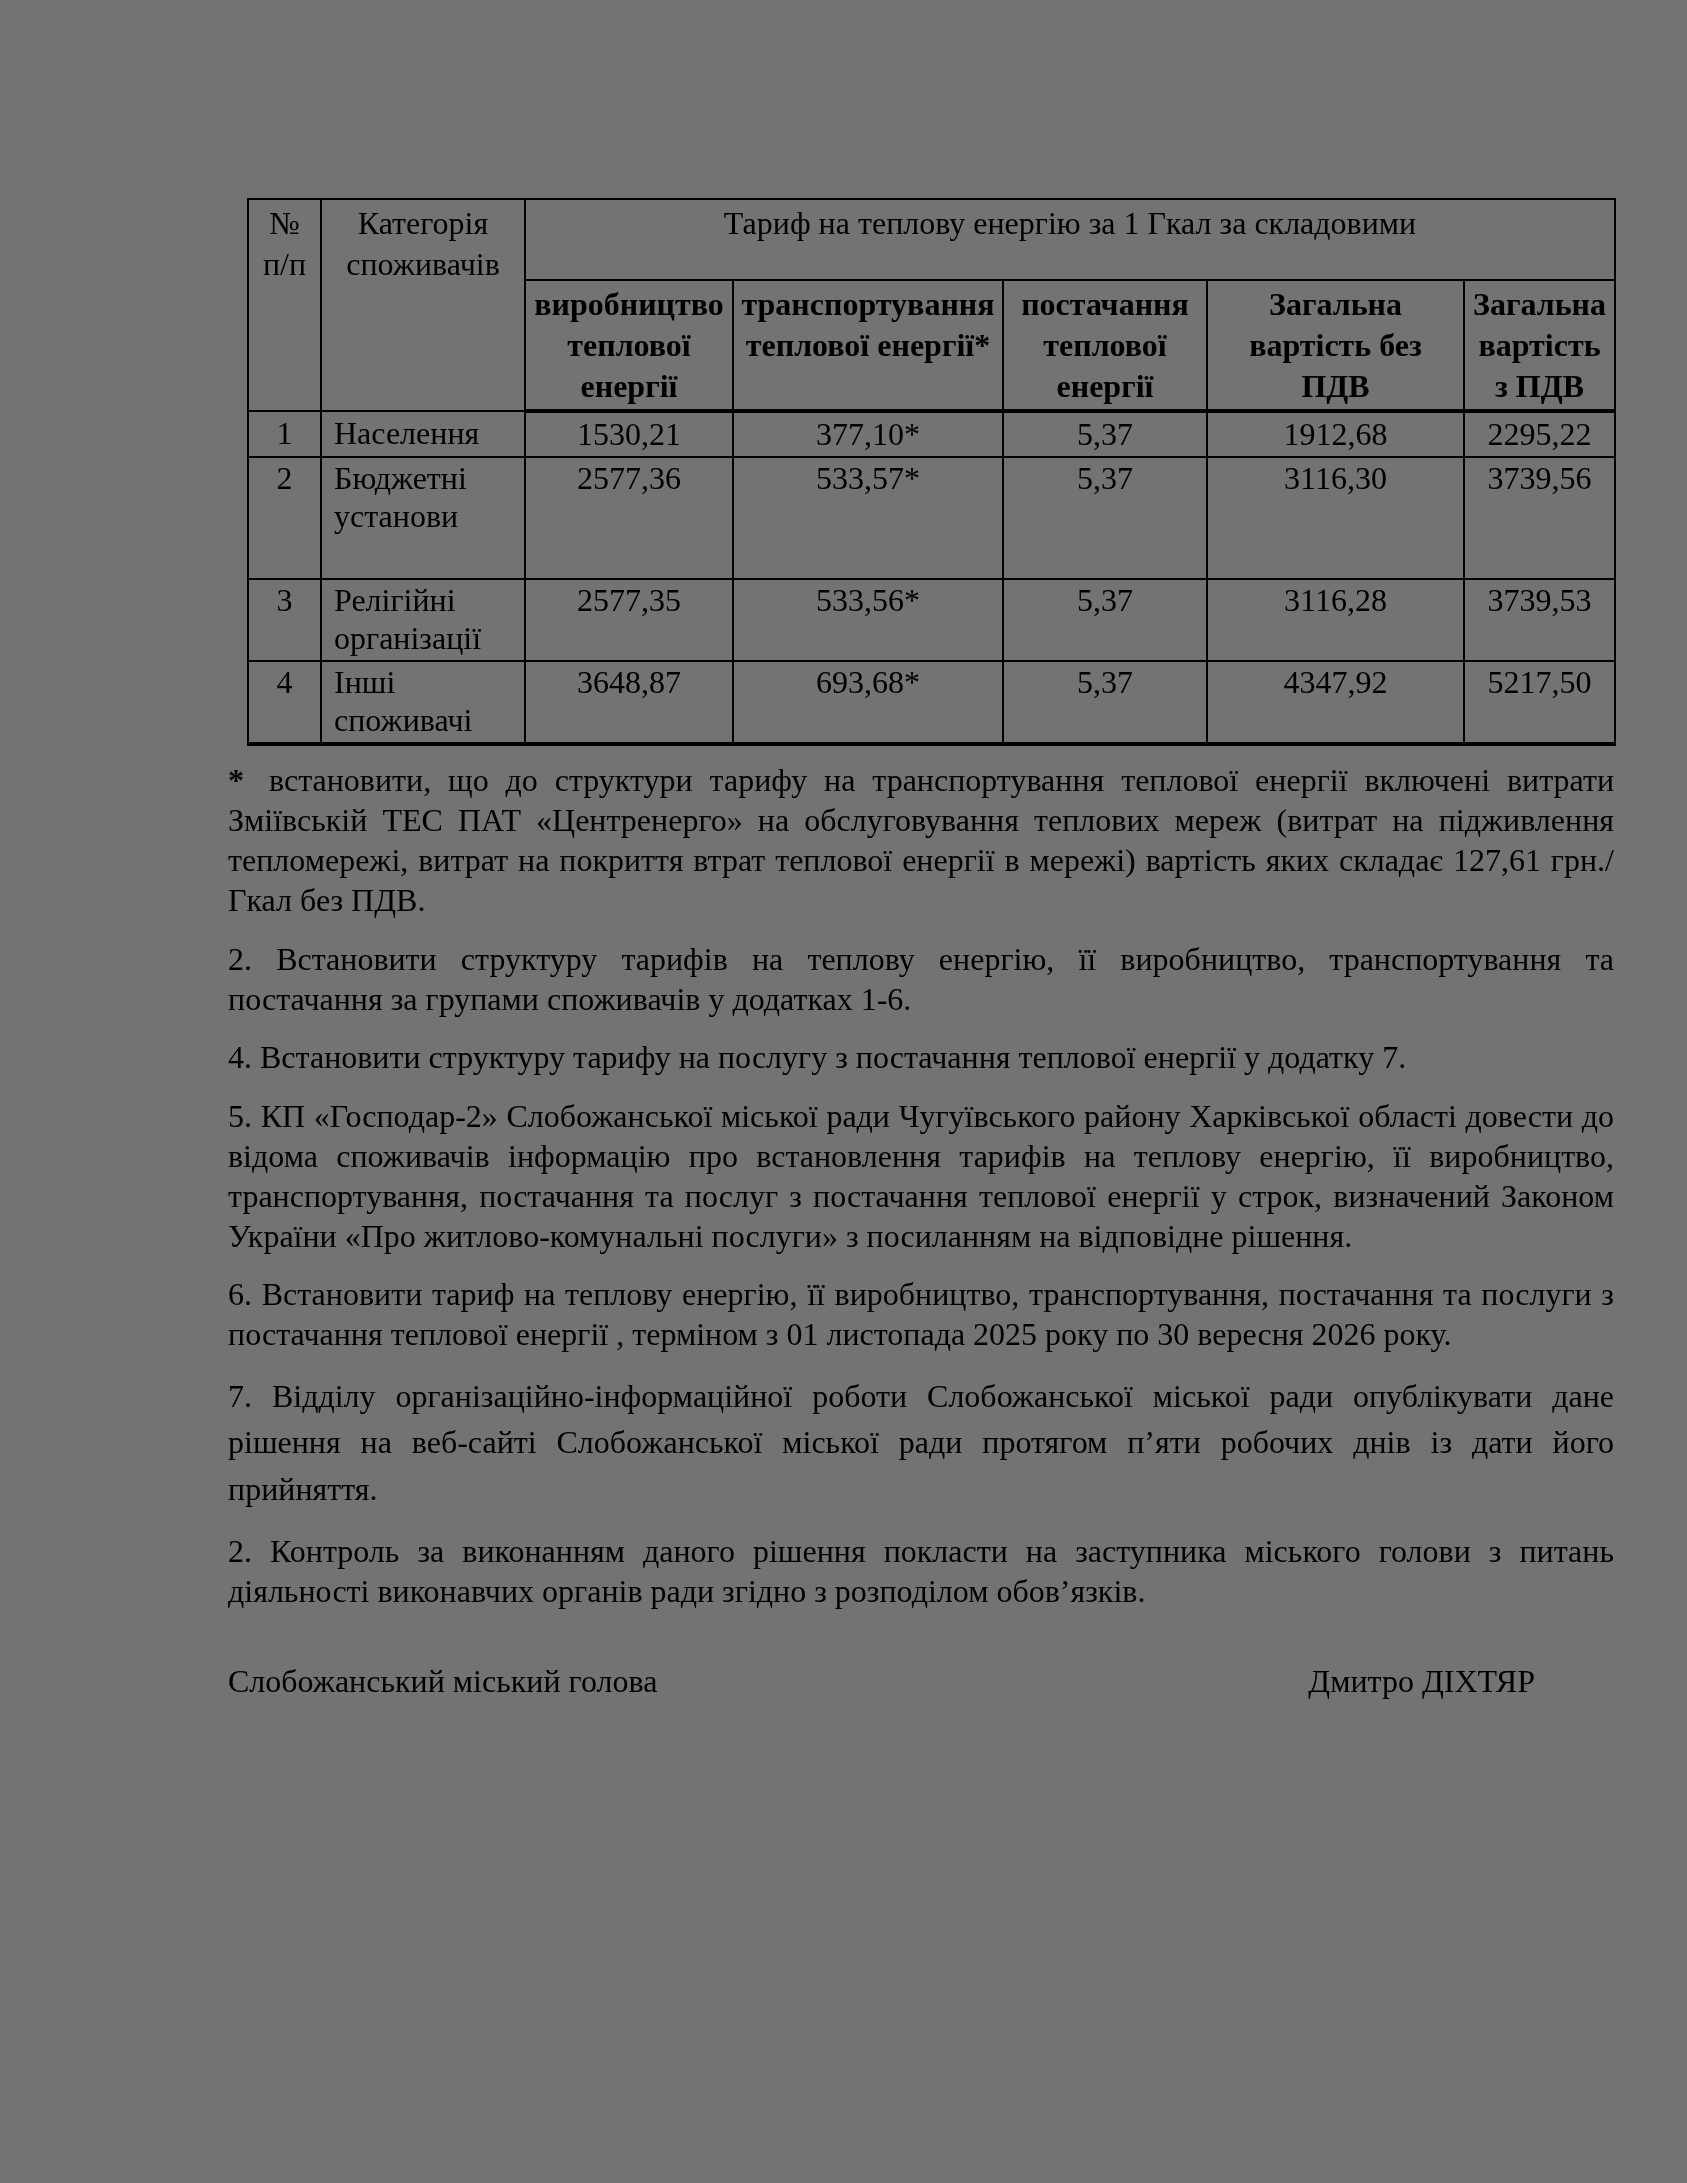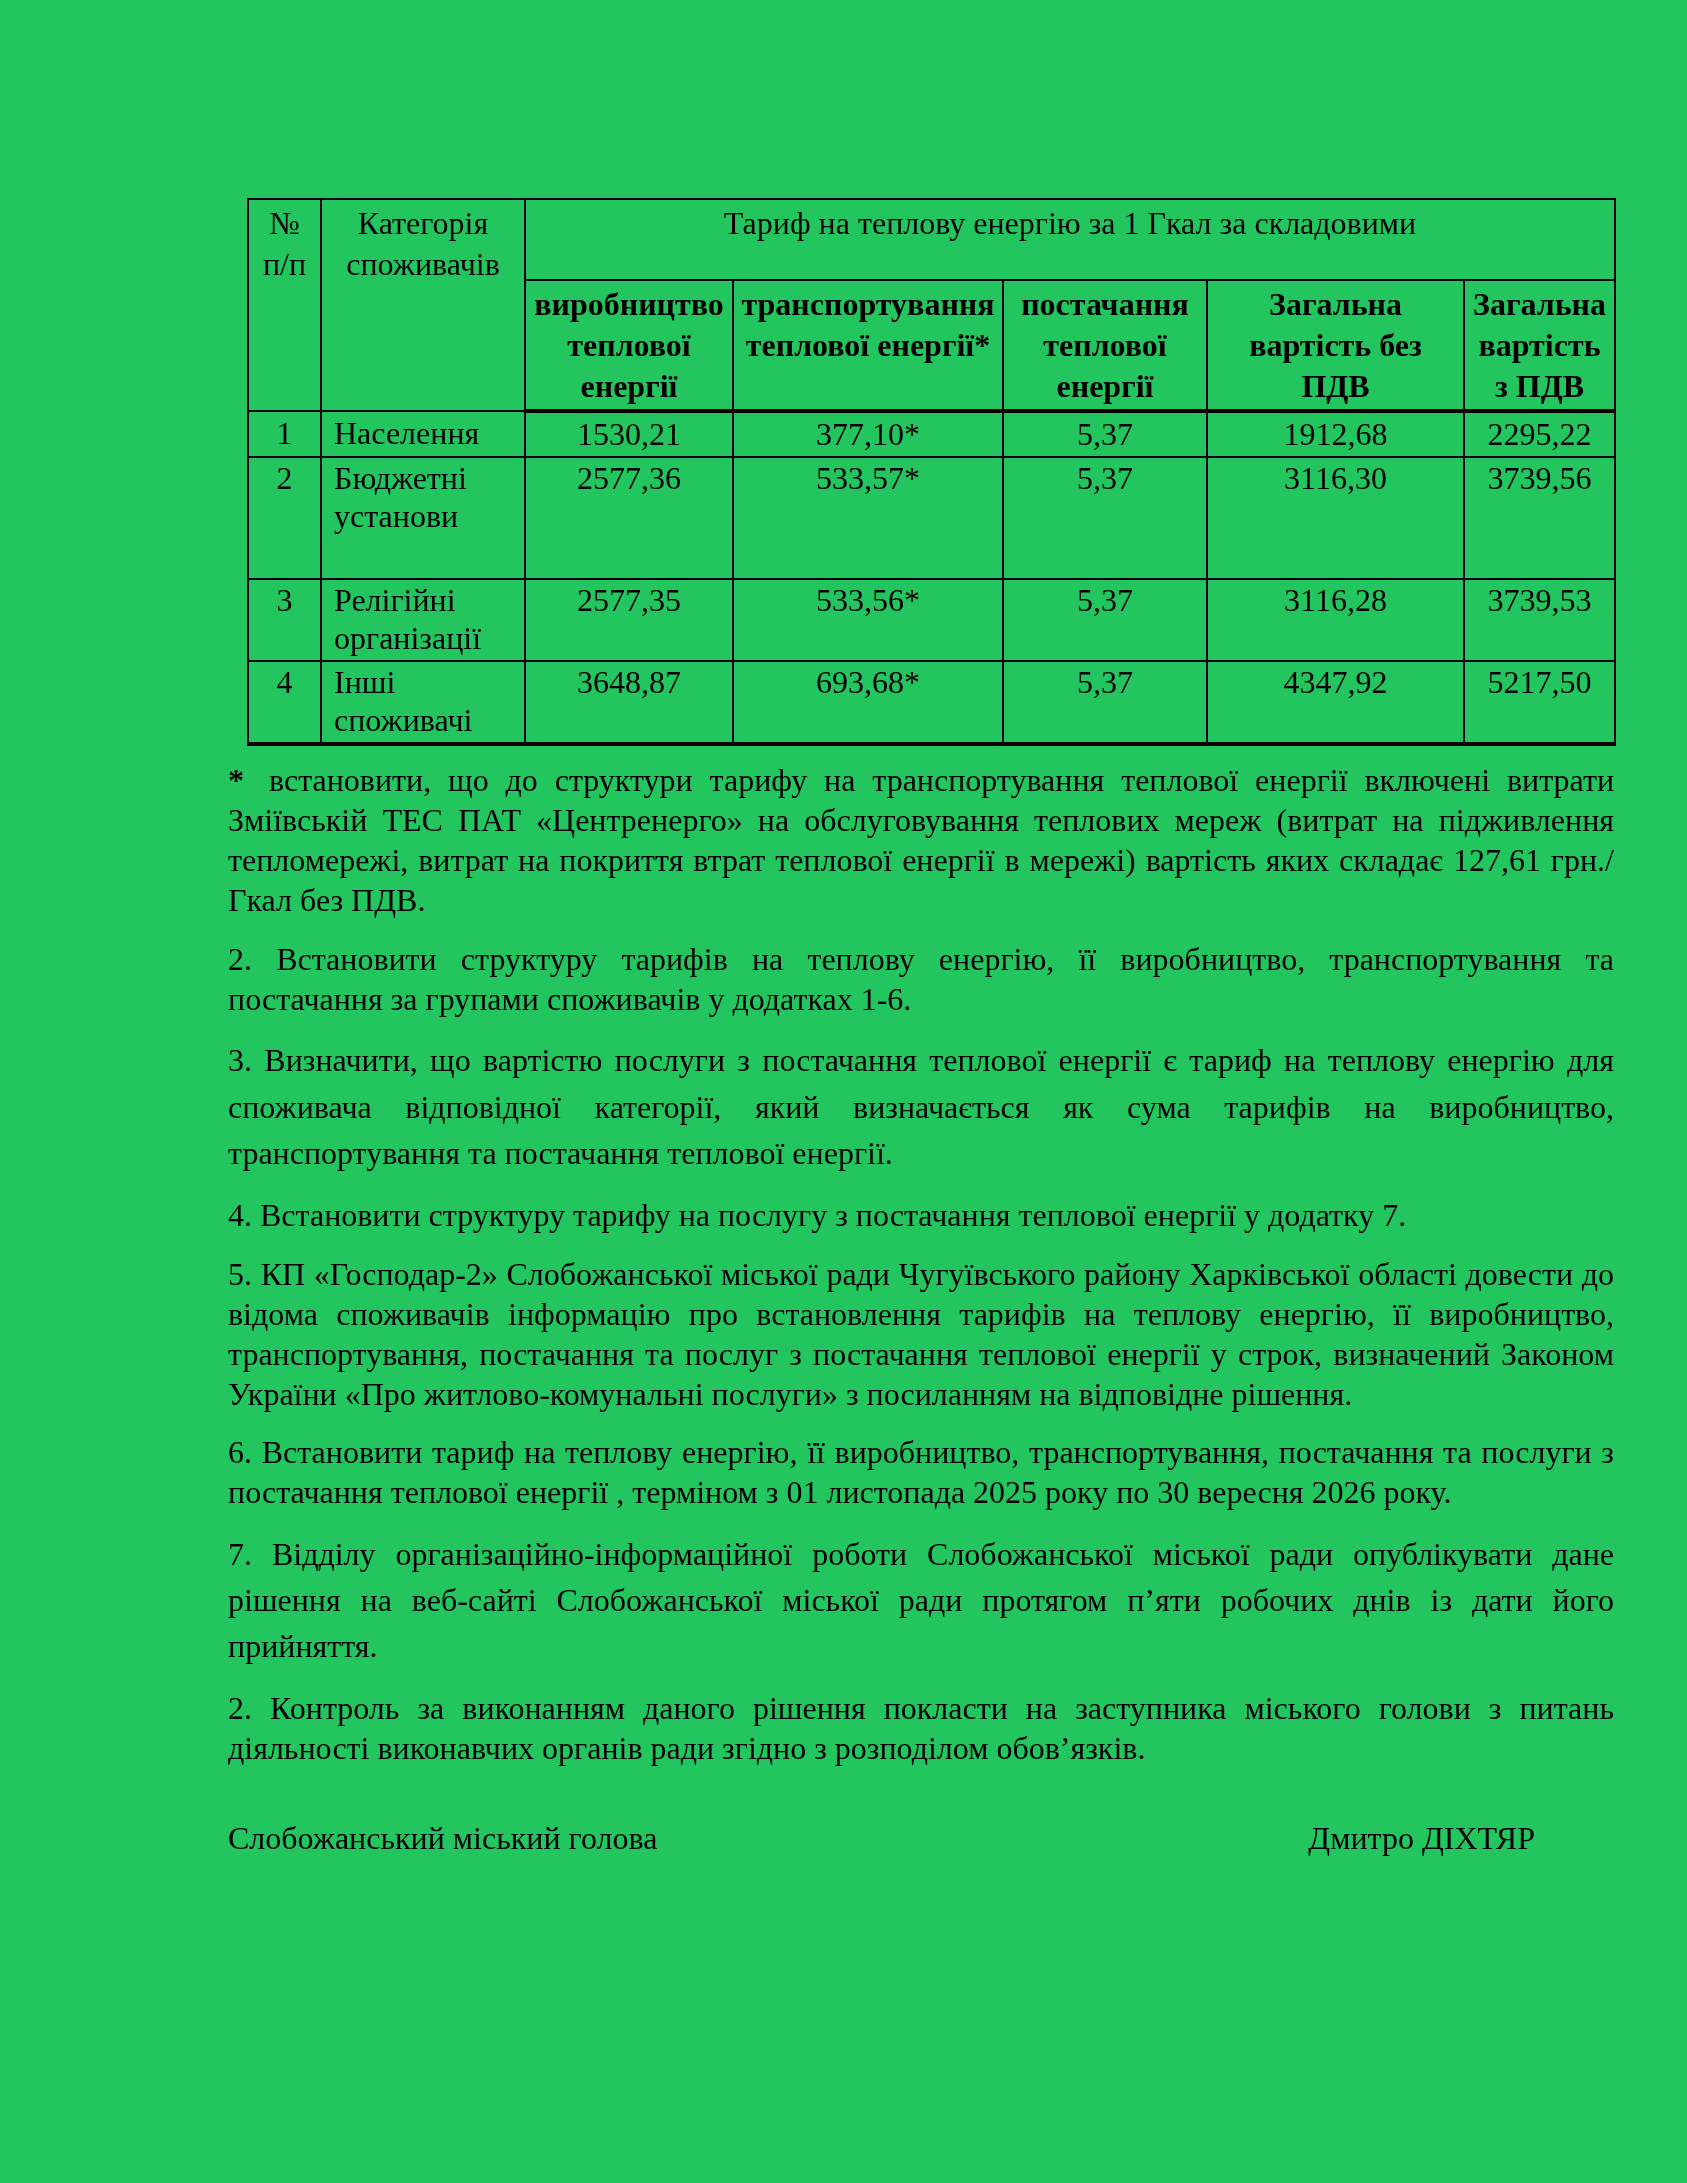--- a/index.html
+++ b/index.html
@@ -1,21 +1,21 @@
 <!DOCTYPE html>
 <html style="font-size:10.6px"><head>
 <meta charset="utf-8">
 <style>
   html, body { margin: 0; padding: 0; background: #e8e8e8; }
   .page {
     position: relative;
     width: 1687px;
     height: 2183px;
     margin: 0 auto;
-    background: #22c55e;
+    background: #737373;
     box-sizing: border-box;
     padding: 198px 73px 0 228px;
     font-family: "Liberation Serif", "DejaVu Serif", serif;
     font-size: 32px;
     color: #000000;
   }
 
   
   table.tariff {
     border-collapse: collapse;
@@ -131,21 +131,20 @@
         <td class="c-center">4347,92</td>
         <td class="c-center">5217,50</td>
       </tr>
     </tbody>
   </table>
 
   <div class="content">
     <p><span class="fn-star">*</span><span>встановити, що до структури тарифу на транспортування теплової енергії  включені витрати Зміївській ТЕС ПАТ «Центренерго» на обслуговування теплових мереж (витрат на підживлення тепломережі, витрат на покриття втрат теплової енергії в мережі) вартість яких складає 127,61 грн./Гкал без ПДВ.</span></p>
 
     <p>2. Встановити   структуру тарифів на теплову енергію, її виробництво, транспортування та постачання за групами споживачів у додатках 1-6.</p>
-    <p class="spaced">3.  Визначити, що вартістю послуги з постачання теплової енергії є тариф на теплову енергію для споживача відповідної категорії, який визначається як сума тарифів на виробництво, транспортування та постачання теплової енергії.</p>
     <p>4. Встановити  структуру тарифу на послугу з постачання теплової енергії у додатку 7.</p>
     <p>5. КП  «Господар-2»  Слобожанської  міської  ради  Чугуївського  району  Харківської  області довести до відома споживачів інформацію  про встановлення тарифів на теплову енергію, її виробництво, транспортування, постачання та послуг з постачання теплової енергії   у строк, визначений Законом України «Про житлово-комунальні послуги» з посиланням на відповідне рішення.</p>
     <p>6. Встановити тариф на теплову енергію, її виробництво, транспортування, постачання та послуги з постачання теплової енергії , терміном з 01 листопада 2025 року по 30 вересня 2026 року.</p>
     <p class="spaced">7. Відділу  організаційно-інформаційної роботи Слобожанської міської ради опублікувати дане рішення на веб-сайті Слобожанської  міської ради протягом п’яти робочих днів із дати його прийняття.</p>
     <p>2. Контроль за виконанням даного рішення покласти на заступника міського голови з питань діяльності виконавчих органів ради згідно з розподілом обов’язків.</p>
 
     <div class="signature">
       <span>Слобожанський  міський голова</span>
       <span class="sig-name">Дмитро ДІХТЯР</span>
     </div>

